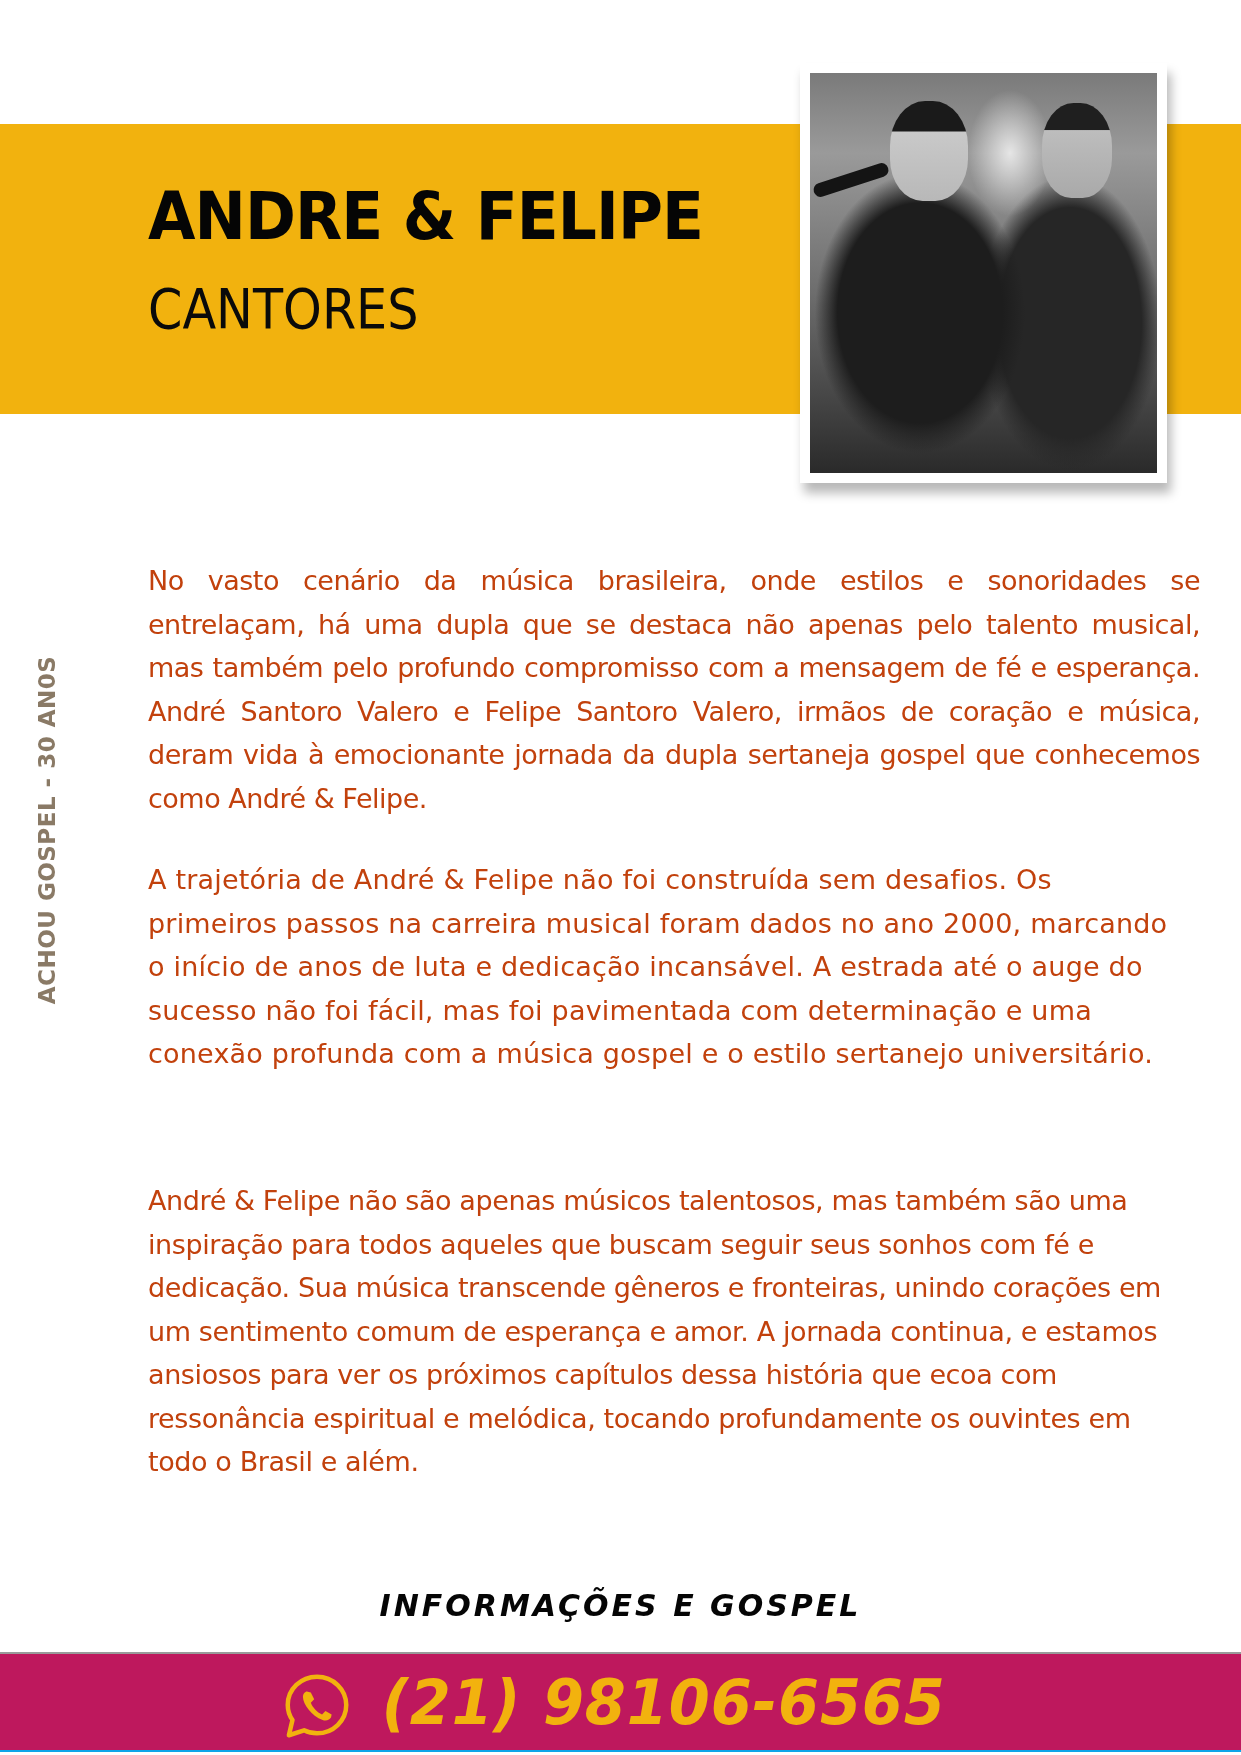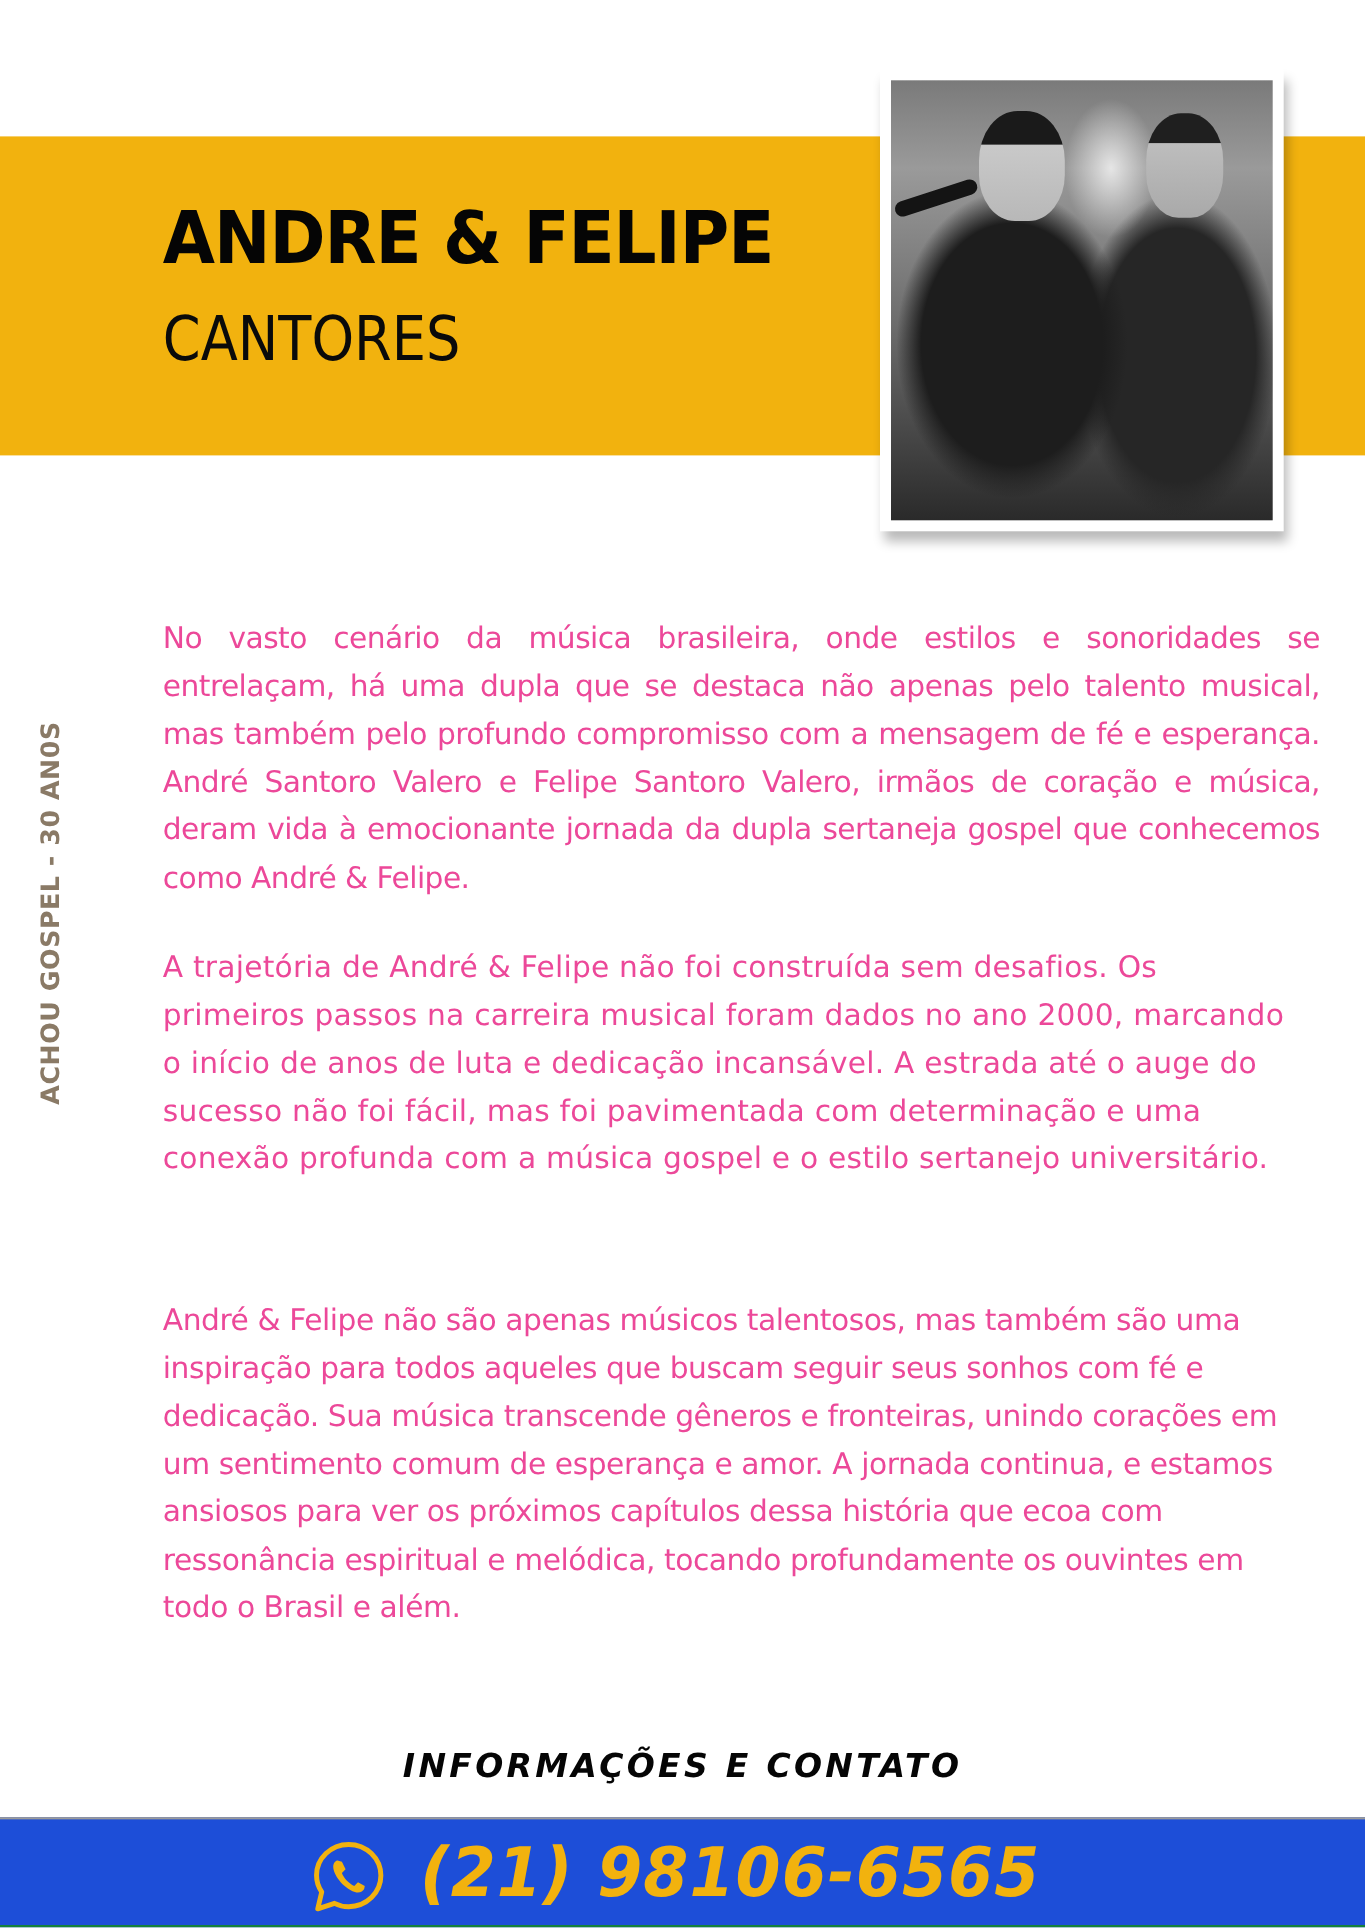--- a/index.html
+++ b/index.html
@@ -50,33 +50,33 @@
     background: #141414; transform: rotate(-18deg);
   }
   .side-label {
     position: absolute; left: 47px; top: 830px;
     transform: translate(-50%, -50%) rotate(-90deg);
     font-family: "DejaVu Sans", sans-serif; font-weight: bold; font-size: 23px;
     color: #8a7a66; white-space: nowrap; letter-spacing: 0.5px;
   }
   .body-text {
     position: absolute; left: 148px; width: 1052px;
-    font-family: "DejaVu Sans", sans-serif; font-size: 27px; line-height: 43.5px; color: #ec4899; margin-top: 12px;
+    font-family: "DejaVu Sans", sans-serif; font-size: 27px; line-height: 43.5px; color: #c2410c; margin-top: 12px;
   }
   .p1 { top: 547px; text-align: justify; text-align-last: left; letter-spacing: -0.5px; }
   .p2 { top: 846px; width: 1030px; letter-spacing: 0.2px; }
   .p3 { top: 1167px; width: 1030px; letter-spacing: -0.4px; }
   .contact-heading {
     position: absolute; left: 0; width: 1241px; top: 1588px; text-align: center;
     font-family: "DejaVu Sans", sans-serif; font-weight: bold; font-style: italic;
     font-size: 30px; letter-spacing: 3px; color: #050505;
   }
   .contact-bar {
     position: absolute; left: 0; top: 1652px; width: 1241px; height: 100px;
-    background: #1d4ed8; border-top: 2px solid #9a9a9a; border-bottom: 2px solid #15803d;
+    background: #be185d; border-top: 2px solid #9a9a9a; border-bottom: 2px solid #0ea5e9;
     box-sizing: border-box;
   }
   .phone-wrap {
     position: absolute; left: 0; top: 0; width: 1241px; height: 100%;
     display: flex; align-items: center; justify-content: center; gap: 14px;
   }
   .wa-icon { width: 72px; height: 72px; margin-top: 8px; }
   .phone {
     font-family: "DejaVu Sans", sans-serif; font-weight: bold; font-style: italic;
     font-size: 62px; color: #f2b20e; letter-spacing: 1px; white-space: nowrap;
@@ -97,21 +97,21 @@
     <div class="mic"></div>
   </div>
 </div>
 
 <div class="side-label">ACHOU GOSPEL - 30 AN0S</div>
 
 <p class="body-text p1">No vasto cenário da música brasileira, onde estilos e sonoridades se entrelaçam, há uma dupla que se destaca não apenas pelo talento musical, mas também pelo profundo compromisso com a mensagem de fé e esperança. André Santoro Valero e Felipe Santoro Valero, irmãos de coração e música, deram vida à emocionante jornada da dupla sertaneja gospel que conhecemos como André &amp; Felipe.</p>
 <p class="body-text p2">A trajetória de André &amp; Felipe não foi construída sem desafios. Os primeiros passos na carreira musical foram dados no ano 2000, marcando o início de anos de luta e dedicação incansável. A estrada até o auge do sucesso não foi fácil, mas foi pavimentada com determinação e uma conexão profunda com a música gospel e o estilo sertanejo universitário.</p>
 <p class="body-text p3">André &amp; Felipe não são apenas músicos talentosos, mas também são uma inspiração para todos aqueles que buscam seguir seus sonhos com fé e dedicação. Sua música transcende gêneros e fronteiras, unindo corações em um sentimento comum de esperança e amor. A jornada continua, e estamos ansiosos para ver os próximos capítulos dessa história que ecoa com ressonância espiritual e melódica, tocando profundamente os ouvintes em todo o Brasil e além.</p>
 
-<div class="contact-heading">INFORMAÇÕES E CONTATO</div>
+<div class="contact-heading">INFORMAÇÕES E GOSPEL</div>
 
 <div class="contact-bar">
   <div class="phone-wrap">
     <svg class="wa-icon" viewBox="0 0 64 64">
       <path d="M32 6 C17.6 6 6 17.2 6 31 C6 36 7.5 40.6 10.2 44.4 L7 58 L20.5 53.6 C24 55.4 27.9 56.3 32 56.3 C46.4 56.3 58 45.1 58 31.2 C58 17.3 46.4 6 32 6 Z" fill="none" stroke="#f2b20e" stroke-width="4" stroke-linejoin="round"></path>
       <path d="M23 19 C21.5 19 19.5 21 19.5 24 C19.5 30 27 41 37 44.5 C40.5 45.8 43.5 44 44.5 42 L45 39.5 L39.5 36.5 L36.5 39.5 C32 37.5 28 33 26.5 29 L29.5 26 L26.5 20 Z" fill="#f2b20e"></path>
     </svg>
     <span class="phone">(21) 98106-6565</span>
   </div>
 </div>

